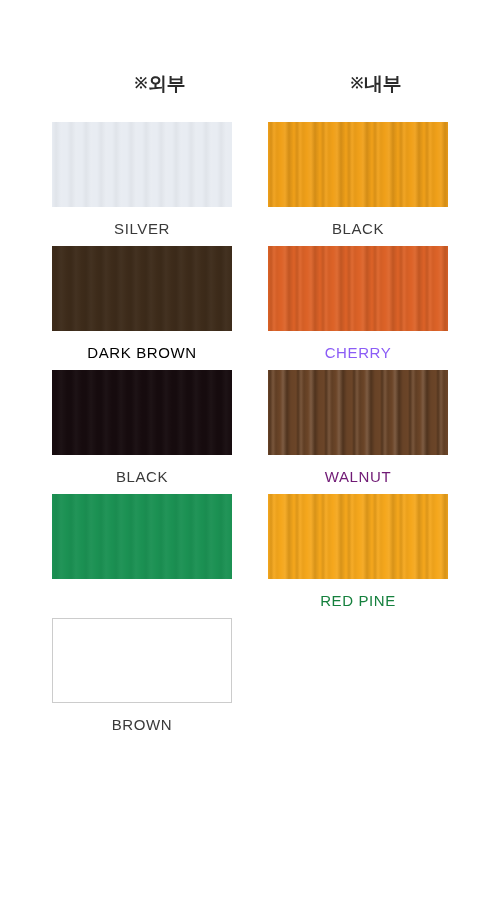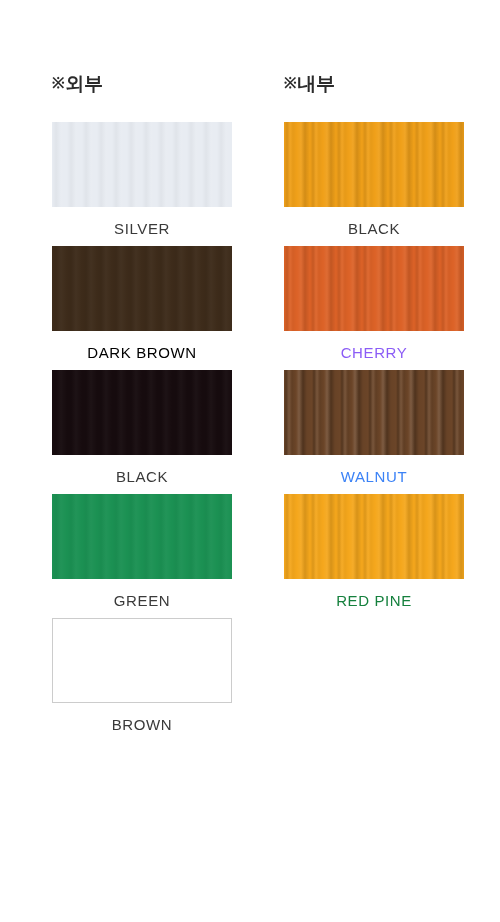--- a/index.html
+++ b/index.html
@@ -24,31 +24,32 @@
     display: flex;
     flex-direction: row;
   }
 
   .column {
     width: 216px;
     display: flex;
     flex-direction: column;
   }
   .column-left  { margin-left: 52px; }
-  .column-right { margin-left: 16px; }
+  .column-right { }
 
   .column-header {
     height: 48px;
     padding-top: 74px;
     box-sizing: content-box;
     font-size: 19px;
     font-weight: bold;
     color: #2b2b2b;
     letter-spacing: -0.3px;
     line-height: 1;
+    text-align: center;
   }
   .column-header .refmark {
     font-size: 15px;
     vertical-align: 2px;
     margin-right: 1px;
   }
 
   .swatch-list {
     display: flex;
     flex-direction: column;
@@ -150,21 +151,20 @@
         <div class="swatch-item">
           <div class="swatch-chip" style="background: rgb(22, 11, 14);">
             <div class="grain subtle"></div>
           </div>
           <div class="swatch-label" style="color: rgb(58, 58, 58); text-align: center;">BLACK</div>
         </div>
         <div class="swatch-item">
           <div class="swatch-chip" style="background: rgb(27, 145, 83);">
             <div class="grain subtle"></div>
           </div>
-          <div class="swatch-label" style="color: rgb(58, 58, 58);">GREEN</div>
         </div>
         <div class="swatch-item">
           <div class="swatch-chip bordered" style="background: rgb(255, 255, 255);"></div>
           <div class="swatch-label" style="color: rgb(58, 58, 58);">BROWN</div>
         </div>
       </div>
   </div>
 
   <div class="column column-right">
     <div class="column-header">
@@ -180,21 +180,21 @@
         <div class="swatch-item">
           <div class="swatch-chip" style="background: rgb(220, 98, 39);">
             <div class="grain wood"></div>
           </div>
           <div class="swatch-label" style="color: #8b5cf6;">CHERRY</div>
         </div>
         <div class="swatch-item">
           <div class="swatch-chip" style="background: rgb(107, 69, 40);">
             <div class="grain wood-strong"></div>
           </div>
-          <div class="swatch-label" style="color: #3b82f6;">WALNUT</div>
+          <div class="swatch-label" style="color: #701a75;">WALNUT</div>
         </div>
         <div class="swatch-item">
           <div class="swatch-chip" style="background: rgb(245, 167, 28);">
             <div class="grain wood"></div>
           </div>
           <div class="swatch-label" style="color: #15803d;">RED PINE</div>
         </div>
       </div>
   </div>
 </div>

